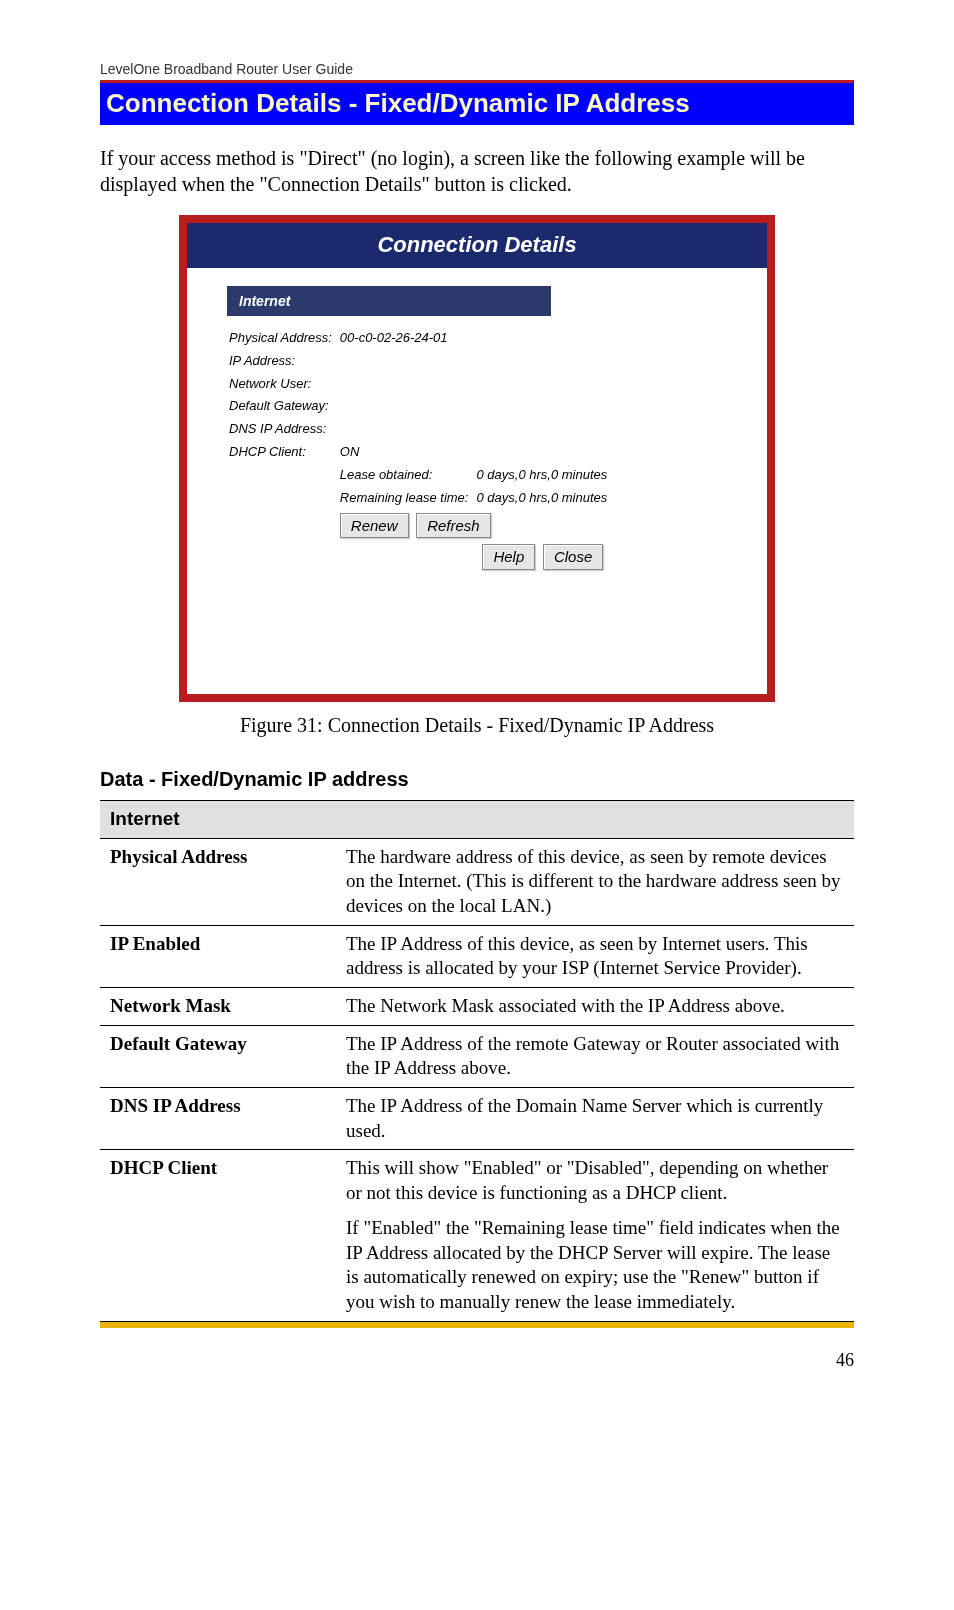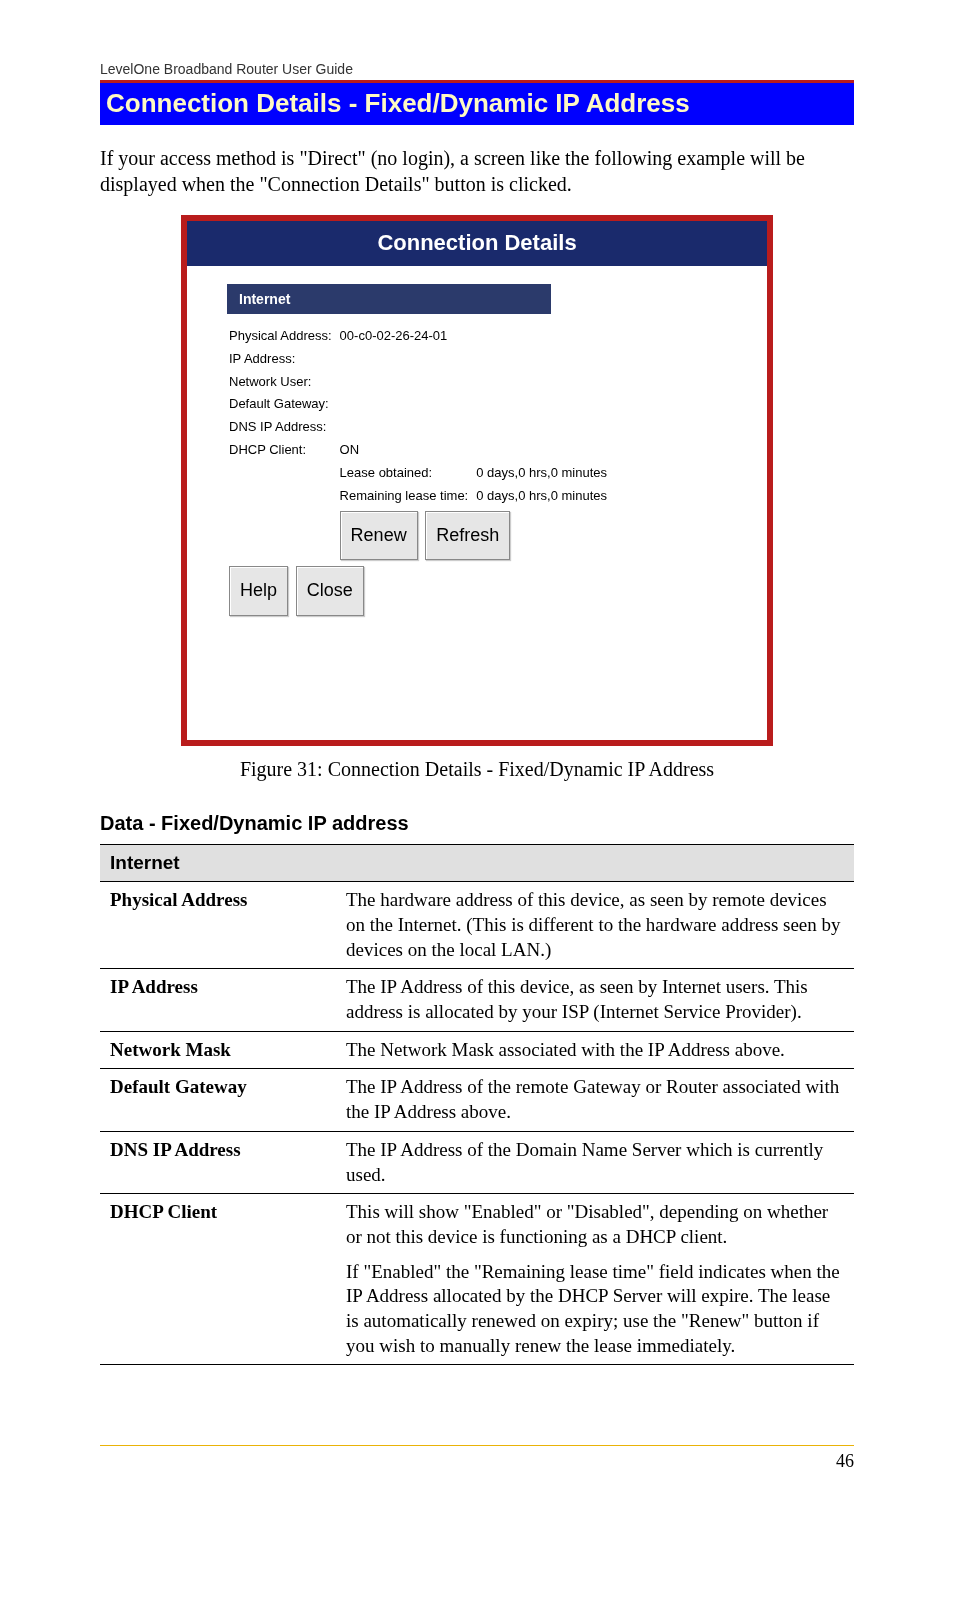--- a/index.html
+++ b/index.html
@@ -29,26 +29,27 @@
   .body-text {
     margin-bottom: 18px;
   }
   
   .figure-wrap {
     text-align: center;
     margin-bottom: 10px;
   }
   .screenshot {
     display: inline-block;
-    border: 6px solid #b91c1c;
+    border: 8px solid #b91c1c;
     width: 580px;
     text-align: left;
     font-family: Arial, sans-serif;
     font-size: 14px;
     background: #fff;
+    font-style: italic;
   }
   .shot-title {
     background: #1a2a6c;
     color: #fff;
     font-weight: bold;
     text-align: center;
     font-size: 22px;
     padding: 8px 0;
   }
   .shot-body {
@@ -66,30 +67,31 @@
     font-size: 13px;
   }
   .shot-table td {
     padding: 2px 6px 2px 0;
     vertical-align: top;
   }
   .shot-btn {
     display: inline-block;
     border: 1px solid #888;
     background: #e6e6e6;
-    padding: 12px 10px;
-    font-size: 18px;
+    padding: 2px 10px;
+    font-size: 15px;
     margin-right: 4px;
     box-shadow: inset 1px 1px 0 #fff, 1px 1px 1px rgba(0,0,0,0.2);
   }
   .btn-row {
     margin-top: 10px;
   }
   .btn-row-right {
     margin-top: 18px;
+    text-align: right;
     padding-right: 60px;
   }
   .figure-caption {
     text-align: center;
     font-weight: normal;
     margin: 10px 0 28px 0;
   }
   .subheading {
     font-family: Arial, sans-serif;
     font-weight: bold;
@@ -119,25 +121,24 @@
   .data-table td.label {
     font-weight: bold;
     width: 200px;
     font-family: "Times New Roman", serif;
   }
   .data-table td.desc p {
     margin: 0 0 10px 16px;
   }
   .data-table td.desc p:last-child { margin-bottom: 0; }
   .footer {
-    margin-top: 80px;
-    border-top: 1px solid #eab308;
+    border-top: 6px solid #eab308;
     text-align: right;
     font-size: 18px;
-    padding-top: 4px;
+    padding-top: 21px;
   }
 </style>
 </head>
 <body>
 
 <div class="header-line">LevelOne Broadband Router User Guide</div>
 
 <div class="section-title">Connection Details - Fixed/Dynamic IP Address</div>
 
 <p class="body-text">If your access method is "Direct" (no login), a screen like the following example will be displayed when the "Connection Details" button is clicked.</p>
@@ -219,21 +220,21 @@
     </tr>
   </thead>
   <tbody id="data-rows">
       <tr>
         <td class="label">Physical Address</td>
         <td class="desc">
           <p>The hardware address of this device, as seen by remote devices on the Internet. (This is different to the hardware address seen by devices on the local LAN.)</p>
         </td>
       </tr>
       <tr>
-        <td class="label">IP Address</td>
+        <td class="label">IP Enabled</td>
         <td class="desc">
           <p>The IP Address of this device, as seen by Internet users. This address is allocated by your ISP (Internet Service Provider).</p>
         </td>
       </tr>
       <tr>
         <td class="label">Network Mask</td>
         <td class="desc">
           <p>The Network Mask associated with the IP Address above.</p>
         </td>
       </tr>

